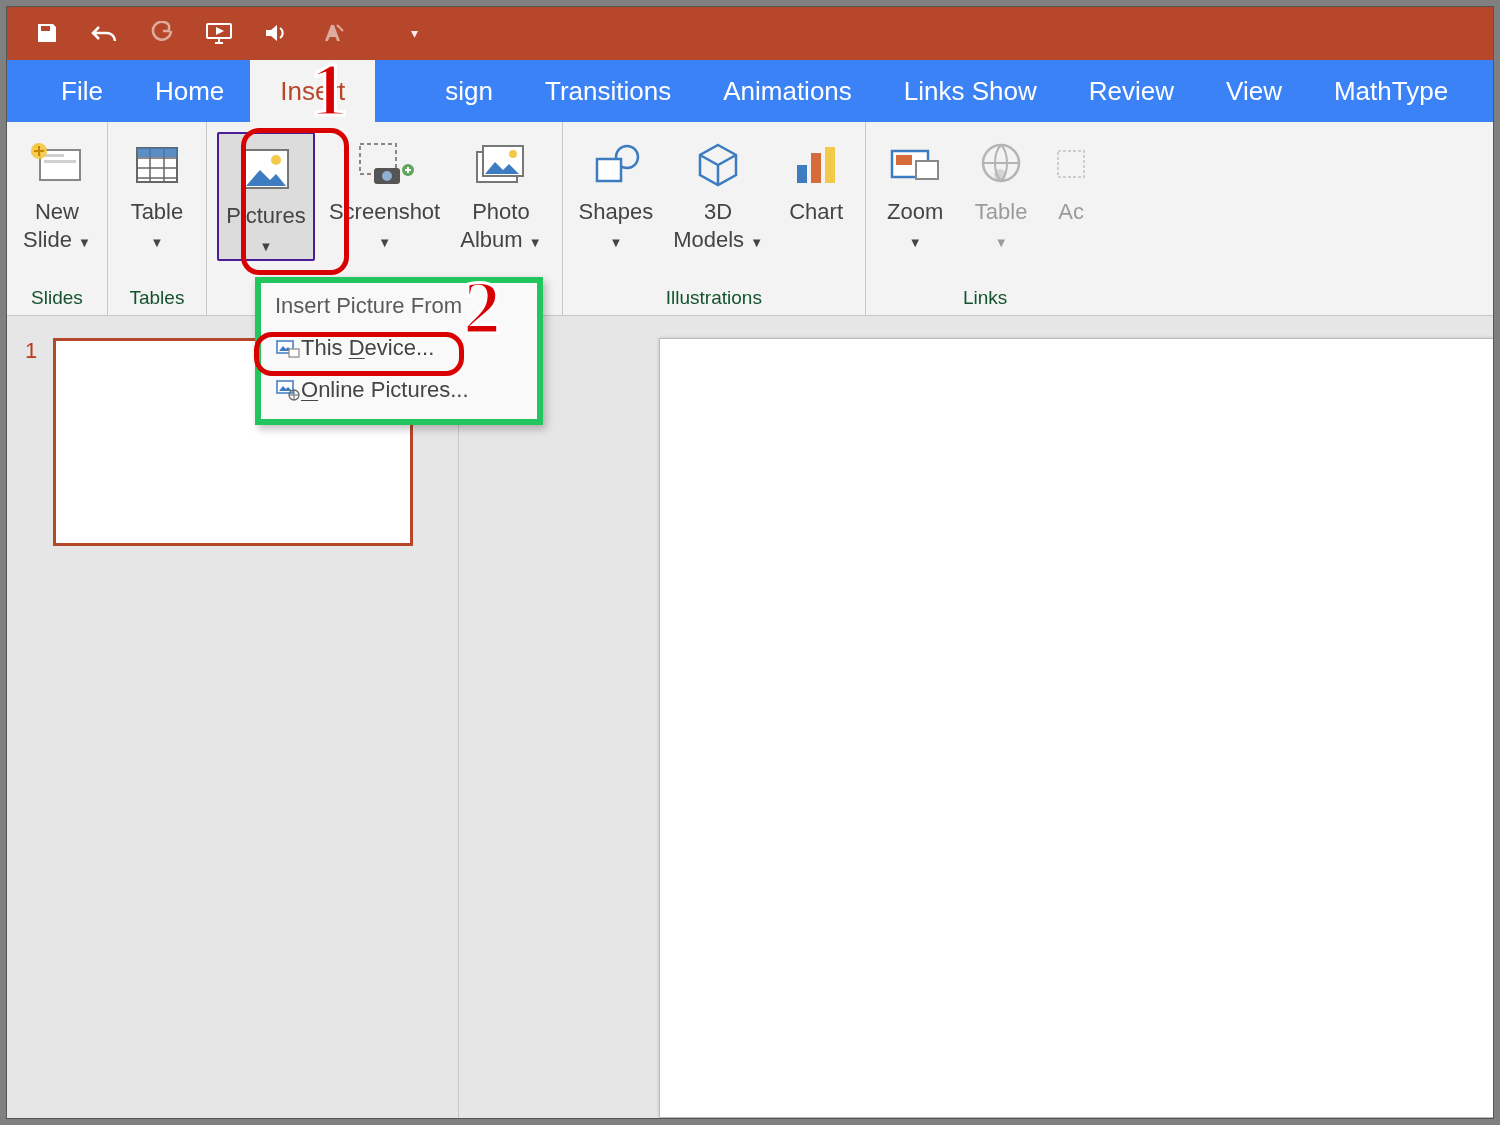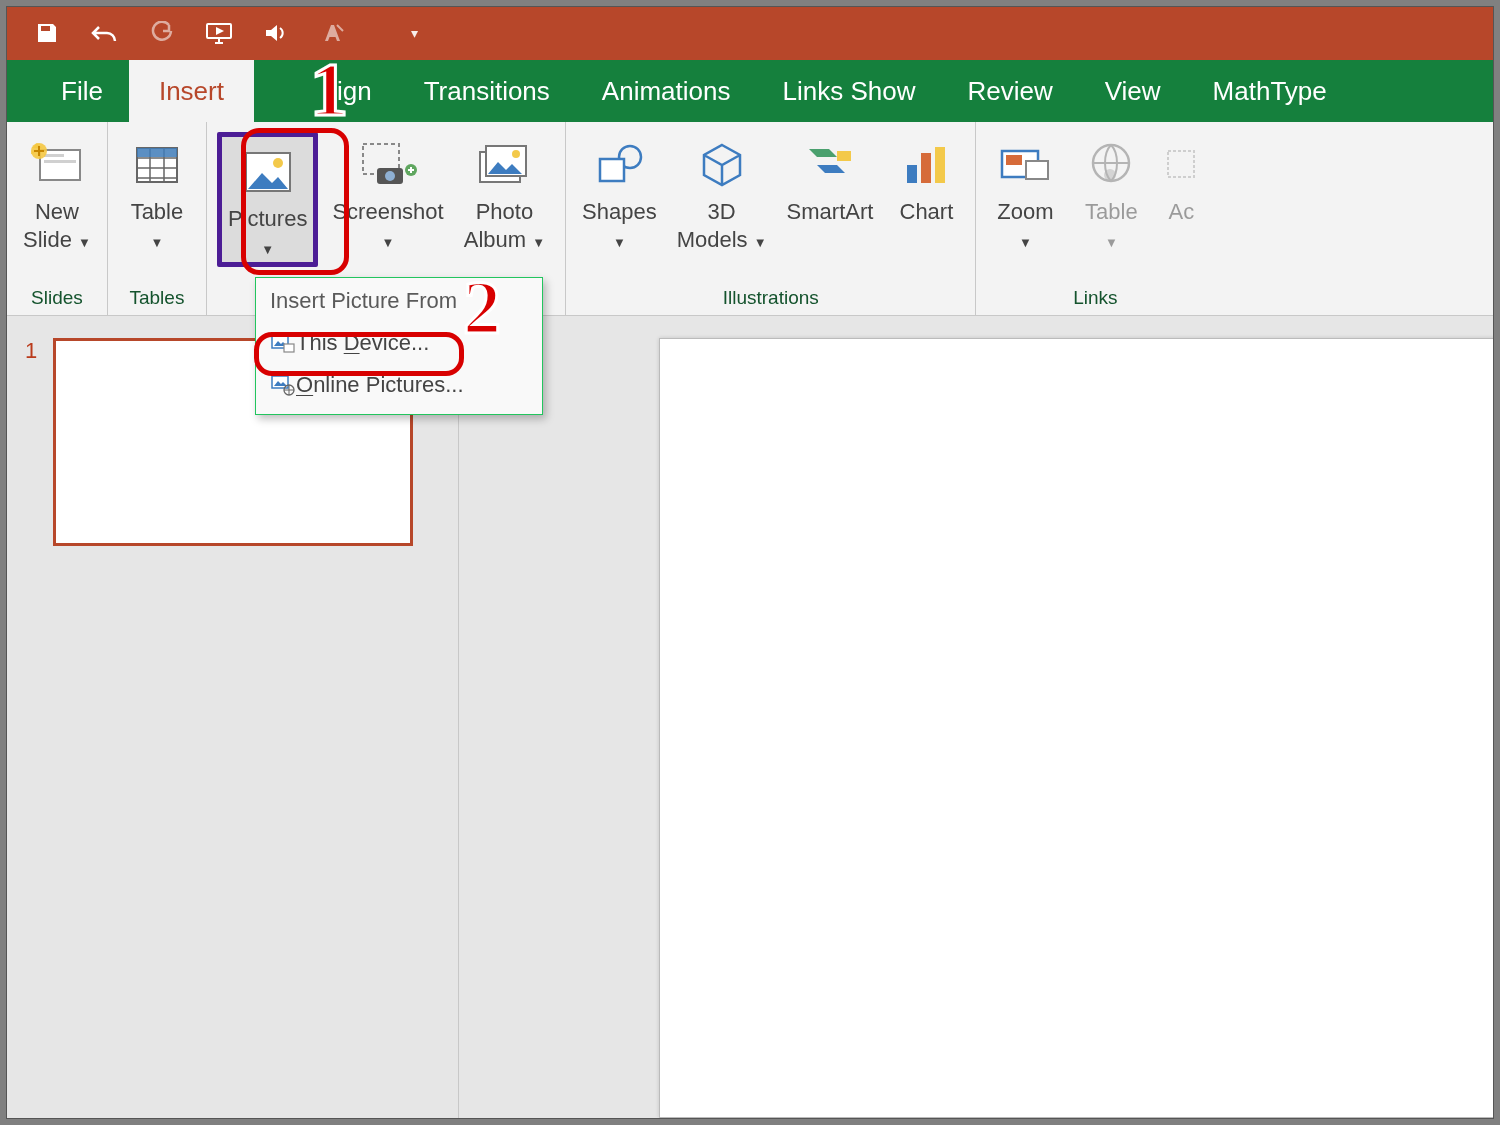--- a/index.html
+++ b/index.html
@@ -5,38 +5,38 @@
   * { box-sizing: border-box; margin: 0; padding: 0; font-family: "Segoe UI", Arial, sans-serif; }
   body { background: #808080; width: 1500px; height: 1125px; overflow: hidden; position: relative; }
   .app-frame { position: absolute; left: 6px; top: 6px; width: 1488px; height: 1113px; background: #e6e6e6; border: 1px solid #555; display:flex; flex-direction:column; }
   
   .titlebar { background: #b7472a; height: 54px; display:flex; align-items:center; padding-left: 28px; gap: 30px; }
   .qat-icon { color: #fff; font-size: 26px; display:inline-flex; align-items:center; justify-content:center; }
   .qat-icon.disabled { opacity: 0.55; }
   .qat-spacer { width: 6px; }
   .qat-customize { color:#fff; font-size:14px; opacity:0.9; }
   
-  .ribbon-tabs { background:#15803d; height:64px; display:flex; align-items:stretch; padding-left: 28px; }
+  .ribbon-tabs { background:#3b82f6; height:64px; display:flex; align-items:stretch; padding-left: 28px; }
   .tab { color:#fff; font-size:26px; display:flex; align-items:center; padding: 0 26px; cursor:pointer; }
   .tab.active { background:#f3f3f3; color:#b7472a; padding: 0 30px; }
   
   .ribbon { background:#f3f3f3; border-bottom:1px solid #c8c8c8; height:198px; display:flex; position:relative; }
   .ribbon-group { display:flex; flex-direction:column; align-items:center; padding: 4px 10px 0 10px; position:relative; }
   .ribbon-group-sep { border-right:1px solid #c8c8c8; }
   .group-items { display:flex; align-items:flex-start; flex:1; gap:8px; padding-top:4px; }
   .group-label { font-size:19px; color:#14532d; padding-bottom:6px; }
   .ribbon-btn { display:flex; flex-direction:column; align-items:center; justify-content:flex-start; min-width:78px; padding: 6px 6px 2px 6px; cursor:pointer; }
   .ribbon-btn .icon-box { height:58px; display:flex; align-items:center; justify-content:center; margin-bottom:4px; }
   .ribbon-btn .btn-label { font-size:22px; color:#444; line-height:1.25; text-align:center; white-space:nowrap; }
   .ribbon-btn .btn-label .line2 { display:block; }
   .ribbon-btn .dropdown-caret { font-size:13px; color:#444; }
   .ribbon-btn.disabled { opacity:0.5; }
-  .pictures-btn { background:#dcdcdc; border:5px solid #4c1d95; border-radius:2px; }
-  
-  .dropdown-panel { position:absolute; top:155px; left:248px; width:288px; background:#f9f9f9; border:1px solid #22c55e; box-shadow: 3px 4px 8px rgba(0,0,0,0.25); z-index:10; padding-bottom:8px; }
+  .pictures-btn { background:#dcdcdc; border:2px solid #4c1d95; border-radius:2px; }
+  
+  .dropdown-panel { position:absolute; top:155px; left:248px; width:288px; background:#f9f9f9; border:6px solid #22c55e; box-shadow: 3px 4px 8px rgba(0,0,0,0.25); z-index:10; padding-bottom:8px; }
   .dropdown-title { font-size:22px; color:#5a5a5a; padding: 10px 14px 8px 14px; }
   .dropdown-item { display:flex; align-items:center; padding: 8px 14px; font-size:22px; color:#444; cursor:pointer; }
   .dropdown-item .mini-icon { width:26px; height:22px; display:inline-flex; align-items:center; justify-content:center; }
   .underline-mnemonic { text-decoration: underline; text-decoration-thickness:1px; text-underline-offset:3px; }
   
   .workspace { flex:1; display:flex; background:#e6e6e6; }
   .thumb-pane { width:452px; border-right:1px solid #c8c8c8; padding: 22px 18px; }
   .thumb-row { display:flex; gap:16px; align-items:flex-start; }
   .thumb-num { color:#ba3b1c; font-size:22px; }
   .slide-thumb { width:360px; height:208px; background:#fff; border:3px solid #b7472a; }
@@ -91,20 +91,21 @@
           <path fill="#fff" d="M6 20L12 4h3l6 16h-3l-1.5-4h-6L9 20H6z"></path>
           <path stroke="#fff" stroke-width="2" d="M18 4l6 6"></path>
         </svg>
     </span>
     <span class="qat-spacer"></span>
     <span class="qat-icon qat-customize">▾</span>
   </div>
 
   <div class="ribbon-tabs">
     <div class="tab">File</div>
+    <div class="tab">Home</div>
     <div class="tab active">Insert</div>
     <div class="tab" style="padding-left:70px">sign</div>
     <div class="tab">Transitions</div>
     <div class="tab">Animations</div>
     <div class="tab">Links Show</div>
     <div class="tab">Review</div>
     <div class="tab">View</div>
     <div class="tab">MathType</div>
   </div>
 
@@ -216,30 +217,20 @@
         <div class="ribbon-btn">
           <div class="icon-box">
             <svg width="50" height="48" viewBox="0 0 50 48">
                 <path fill="none" stroke="#3d7cc0" stroke-width="2.5" d="M25 4l18 10v20L25 44 7 34V14L25 4zM7 14l18 10 18-10M25 24v20"></path>
               </svg>
           </div>
           <div class="btn-label">
             <span>3D</span>
             <span class="line2"><span>Models</span> <span class="dropdown-caret">▼</span></span>
           </div>
-        </div>
-        <div class="ribbon-btn">
-          <div class="icon-box">
-            <svg width="54" height="48" viewBox="0 0 54 48">
-                <path fill="#4aa06e" d="M6 8h20l8 8H14z"></path>
-                <path fill="#3d7cc0" d="M14 24h20l8 8H22z"></path>
-                <rect x="34" y="10" width="14" height="10" fill="#f3c94a"></rect>
-              </svg>
-          </div>
-          <div class="btn-label"><span>SmartArt</span></div>
         </div>
         <div class="ribbon-btn">
           <div class="icon-box">
             <svg width="50" height="48" viewBox="0 0 50 48">
                 <rect x="6" y="24" width="10" height="18" fill="#3d7cc0"></rect>
                 <rect x="20" y="12" width="10" height="30" fill="#d66b3a"></rect>
                 <rect x="34" y="6" width="10" height="36" fill="#f3c94a"></rect>
               </svg>
           </div>
           <div class="btn-label"><span>Chart</span></div>

